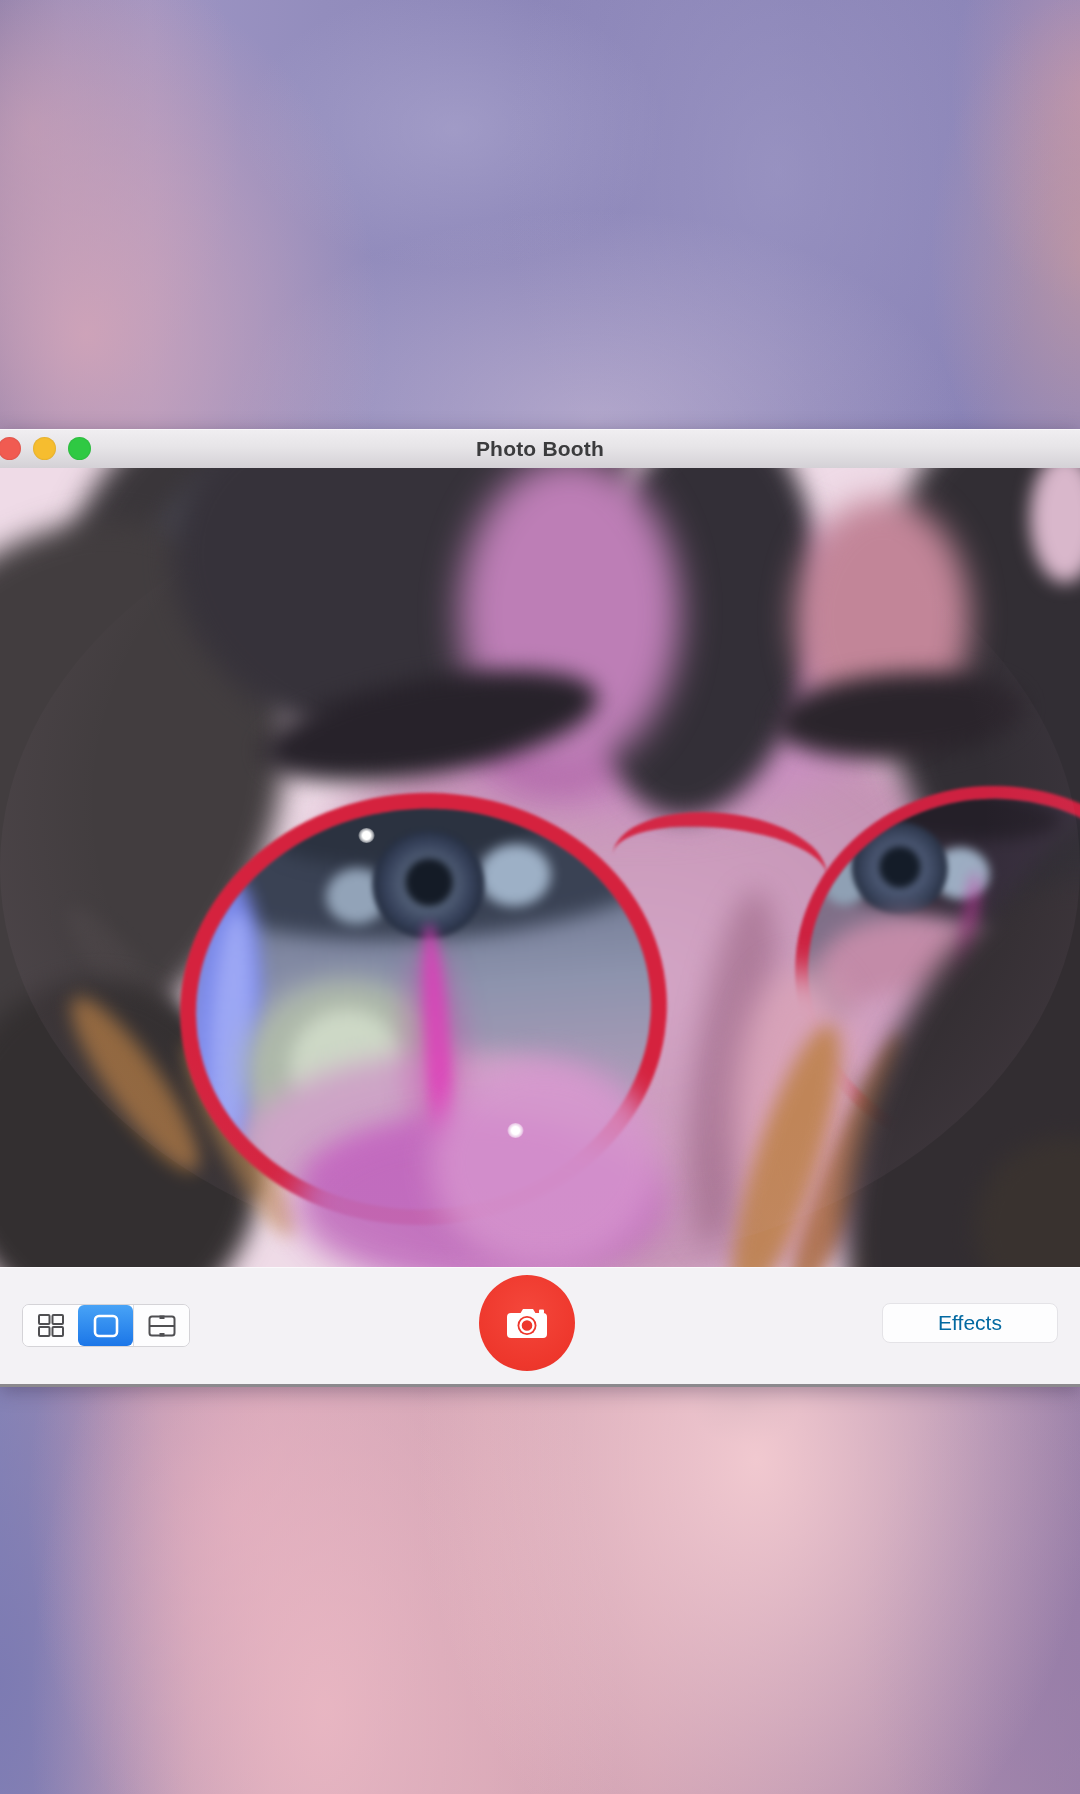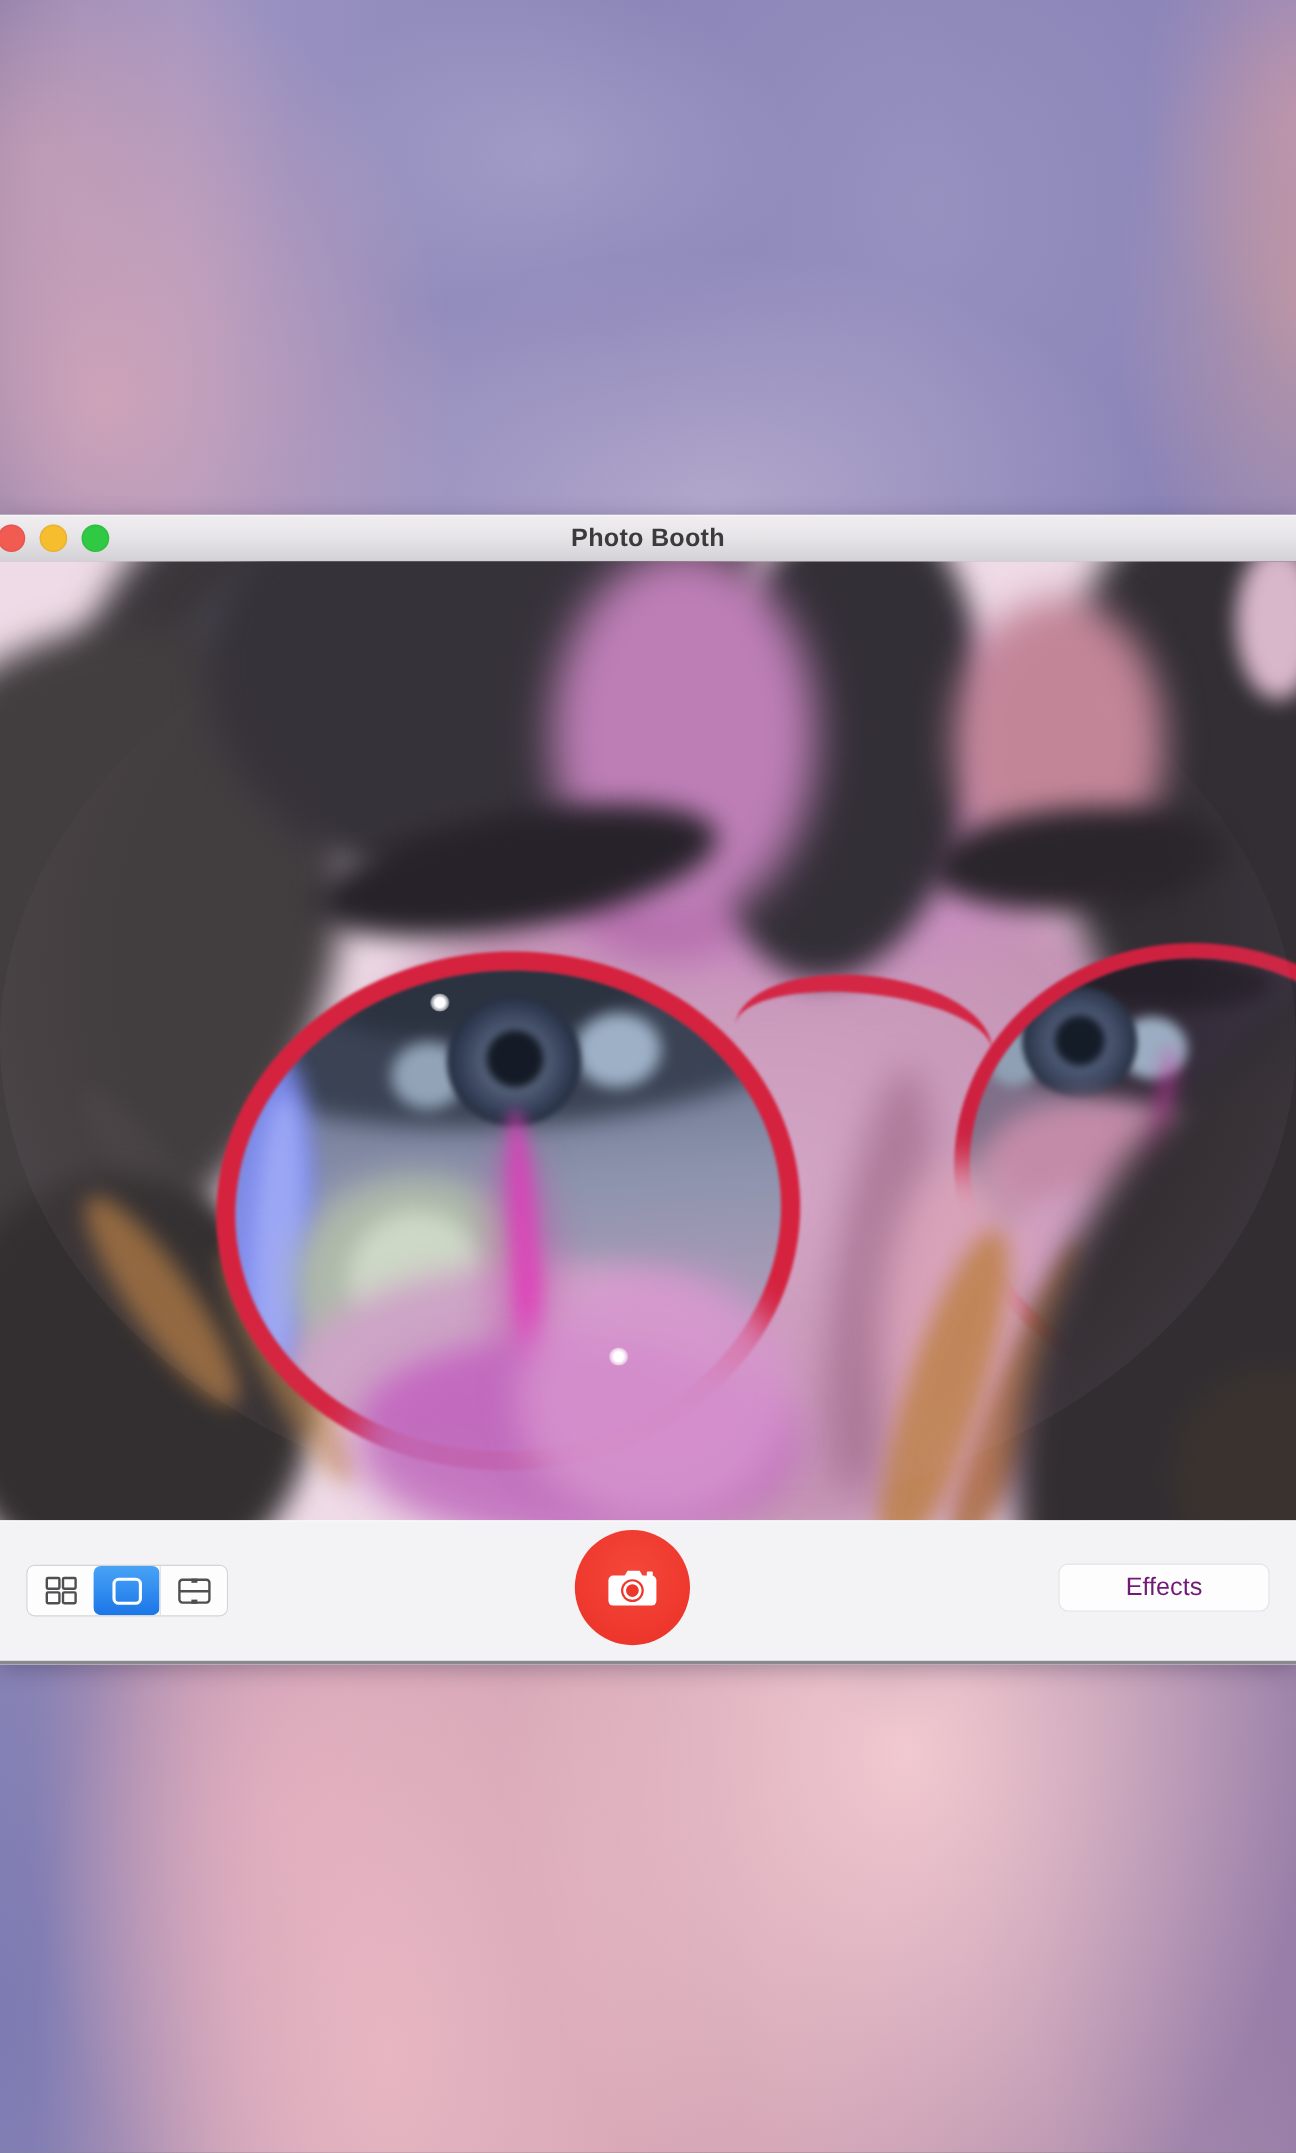--- a/index.html
+++ b/index.html
@@ -142,21 +142,21 @@
      border:1px solid #d4d3d7;border-radius:7px;display:flex;overflow:hidden;}
   .seg{flex:1;display:flex;align-items:center;justify-content:center;background:#fdfdfe;
      border:none;padding:0;cursor:default;}
   .seg + .seg{border-left:1px solid #dddce0;}
   .seg.selected{background:linear-gradient(#48a3f6,#1b76e8);border-left:none;border-radius:6px;}
   .seg svg{display:block;}
   #shutter{left:479px;top:8px;width:96px;height:96px;border-radius:50%;border:none;padding:0;
      background:radial-gradient(circle at 50% 38%,#f4473b,#ee372c 70%,#e2332a);
      display:flex;align-items:center;justify-content:center;cursor:default;}
   #effects-btn{left:882px;top:36px;width:176px;height:40px;background:#fdfdfe;
-     border:1px solid #e4e3e7;border-radius:8px;color:#701a75;font-size:21px;
+     border:1px solid #e4e3e7;border-radius:8px;color:#0369a1;font-size:21px;
      font-family:"Liberation Sans",sans-serif;cursor:default;}
 </style>
 </head>
 <body>
 
 <div id="wp-top" class="abs"></div>
 <div id="wp-bottom" class="abs"></div>
 
 <div id="window" class="abs">
 

